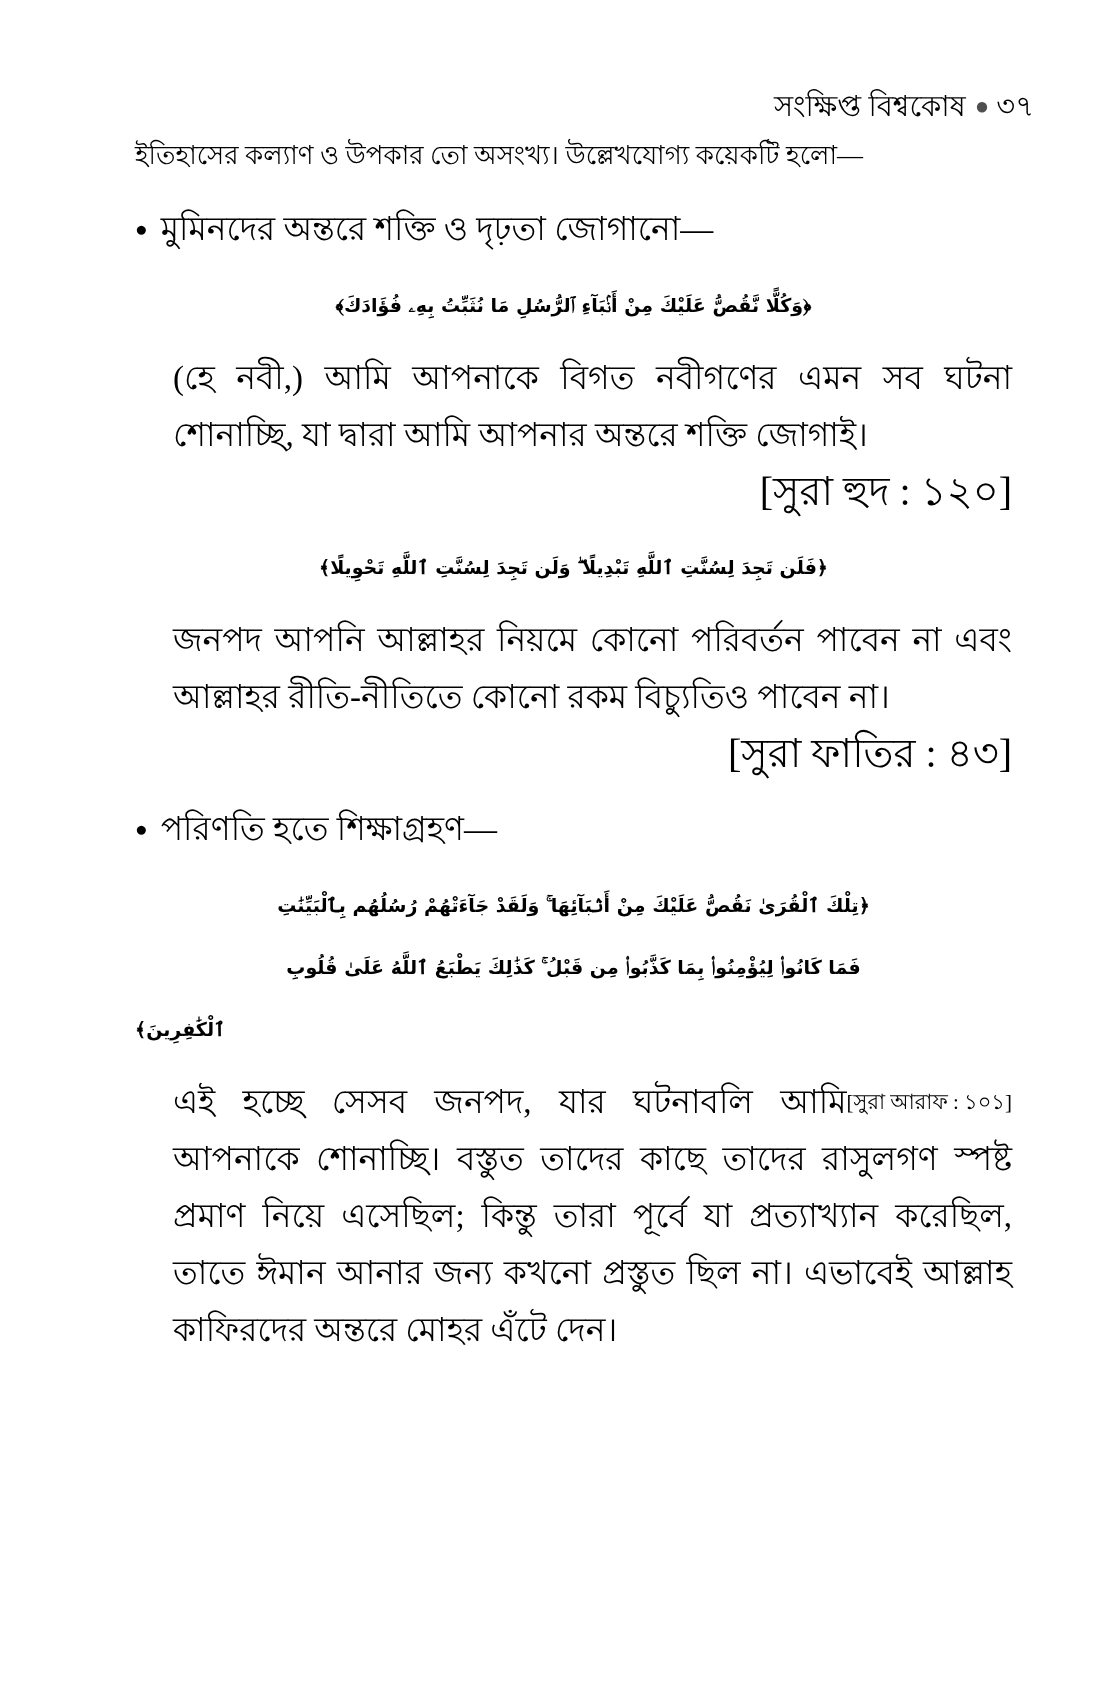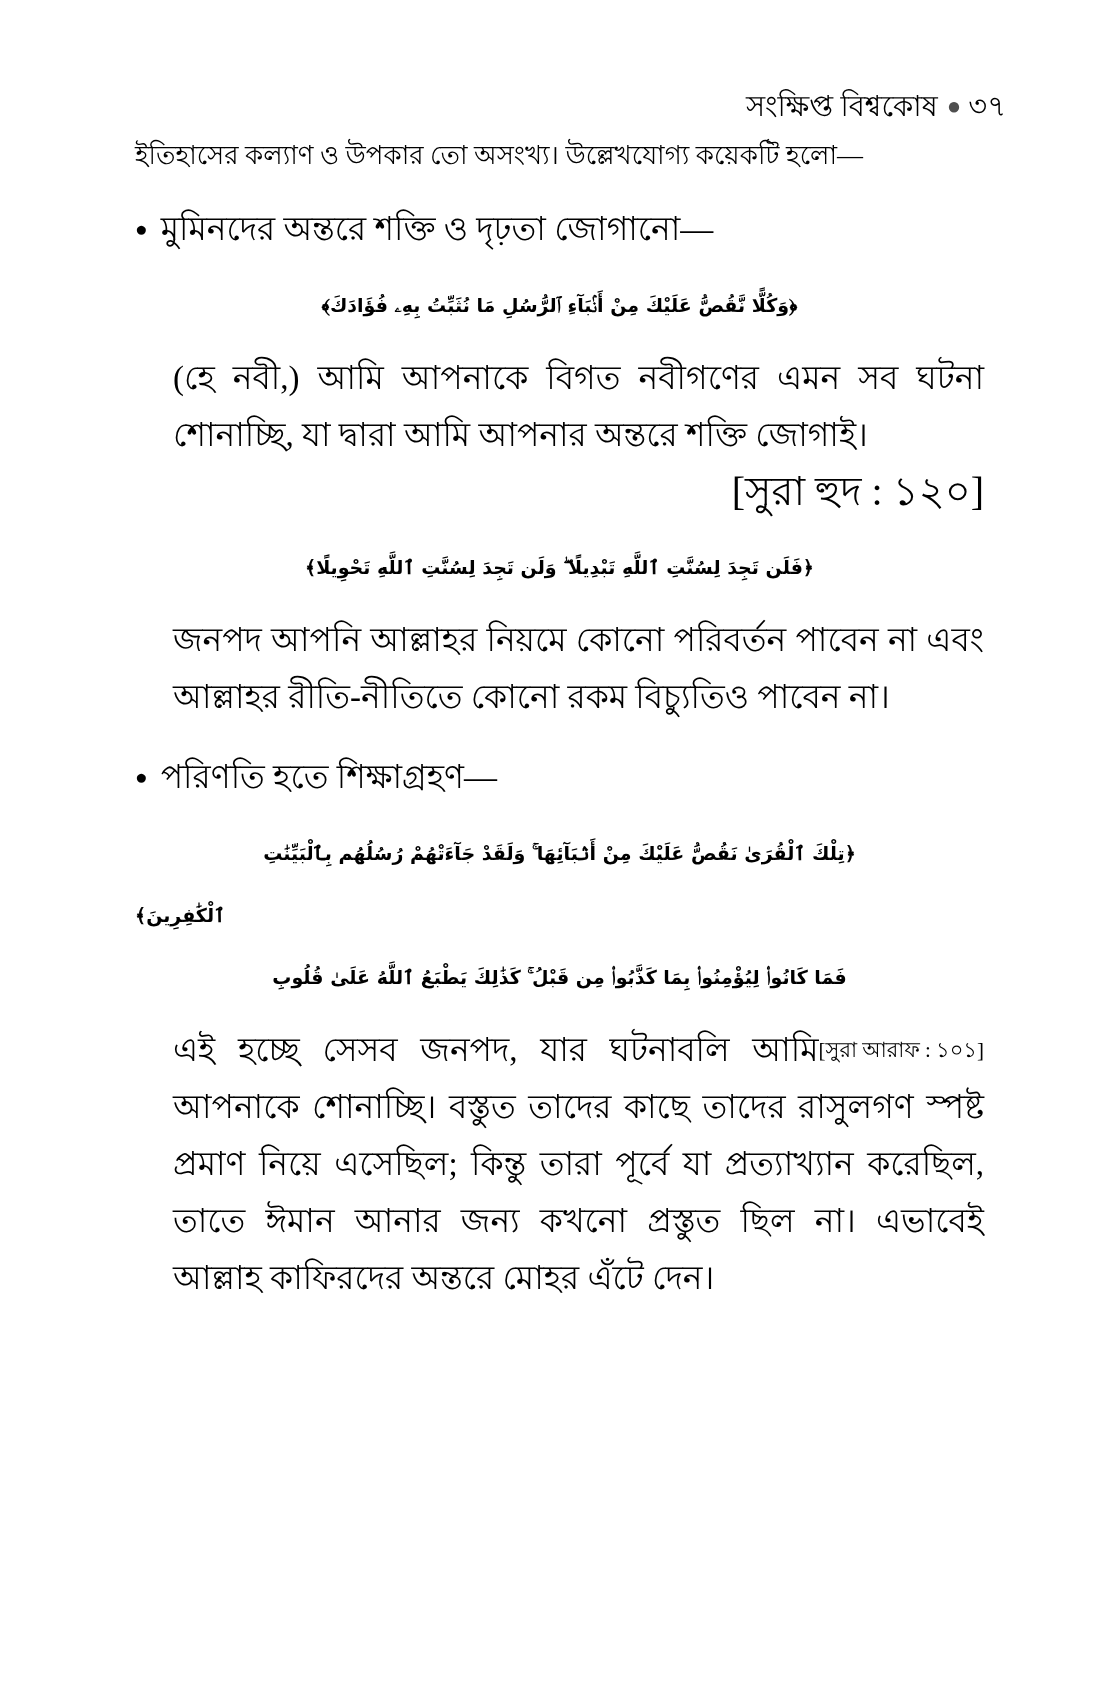--- a/index.html
+++ b/index.html
@@ -7,21 +7,21 @@
     padding: 0;
     background: #ffffff;
   }
   .page {
     position: relative;
     width: 1100px;
     height: 1700px;
     box-sizing: border-box;
     background: #ffffff;
     color: #000000;
-    padding: 86px 116px 0 135px;
+    padding: 86px 88px 0 135px;
     font-family: "Liberation Serif", "DejaVu Serif", serif;
     overflow: hidden;
   }
   .header {
     text-align: right;
     font-size: 29px;
     line-height: 40px;
     margin-right: -22px;
     white-space: nowrap;
   }
@@ -99,29 +99,30 @@
     </div>
     <div class="translation">(হে নবী,) আমি আপনাকে বিগত নবীগণের এমন সব ঘটনা শোনাচ্ছি, যা দ্বারা আমি আপনার অন্তরে শক্তি জোগাই।</div>
     <div class="reference">[সুরা হুদ : ১২০]</div>
   </div>
 
   <div class="section">
     <div class="arabic">
       <span class="verse-line">﴿فَلَن تَجِدَ لِسُنَّتِ ٱللَّهِ تَبْدِيلًا ۖ وَلَن تَجِدَ لِسُنَّتِ ٱللَّهِ تَحْوِيلًا﴾</span>
     </div>
     <div class="translation">জনপদ আপনি আল্লাহর নিয়মে কোনো পরিবর্তন পাবেন না এবং আল্লাহর রীতি-নীতিতে কোনো রকম বিচ্যুতিও পাবেন না।</div>
+    <div class="reference">[সুরা ফাতির : ৪৩]</div>
   </div>
 
   <div class="section">
     <div class="section-heading">
       <span class="bullet">●</span><span>পরিণতি হতে শিক্ষাগ্রহণ—</span>
     </div>
     <div class="arabic">
       <span class="verse-line">﴿تِلْكَ ٱلْقُرَىٰ نَقُصُّ عَلَيْكَ مِنْ أَنۢبَآئِهَا ۚ وَلَقَدْ جَآءَتْهُمْ رُسُلُهُم بِٱلْبَيِّنَٰتِ</span>
+      <span class="verse-line">فَمَا كَانُوا۟ لِيُؤْمِنُوا۟ بِمَا كَذَّبُوا۟ مِن قَبْلُ ۚ كَذَٰلِكَ يَطْبَعُ ٱللَّهُ عَلَىٰ قُلُوبِ</span>
       <span class="verse-line align-left">ٱلْكَٰفِرِينَ﴾</span>
-      <span class="verse-line">فَمَا كَانُوا۟ لِيُؤْمِنُوا۟ بِمَا كَذَّبُوا۟ مِن قَبْلُ ۚ كَذَٰلِكَ يَطْبَعُ ٱللَّهُ عَلَىٰ قُلُوبِ</span>
     </div>
     <div class="translation">
       <span class="ref-inline">[সুরা আরাফ : ১০১]</span><span>এই হচ্ছে সেসব জনপদ, যার ঘটনাবলি আমি আপনাকে শোনাচ্ছি। বস্তুত তাদের কাছে তাদের রাসুলগণ স্পষ্ট প্রমাণ নিয়ে এসেছিল; কিন্তু তারা পূর্বে যা প্রত্যাখ্যান করেছিল, তাতে ঈমান আনার জন্য কখনো প্রস্তুত ছিল না। এভাবেই আল্লাহ কাফিরদের অন্তরে মোহর এঁটে দেন।</span>
     </div>
   </div>
 
 </div>
 
 </body></html>

